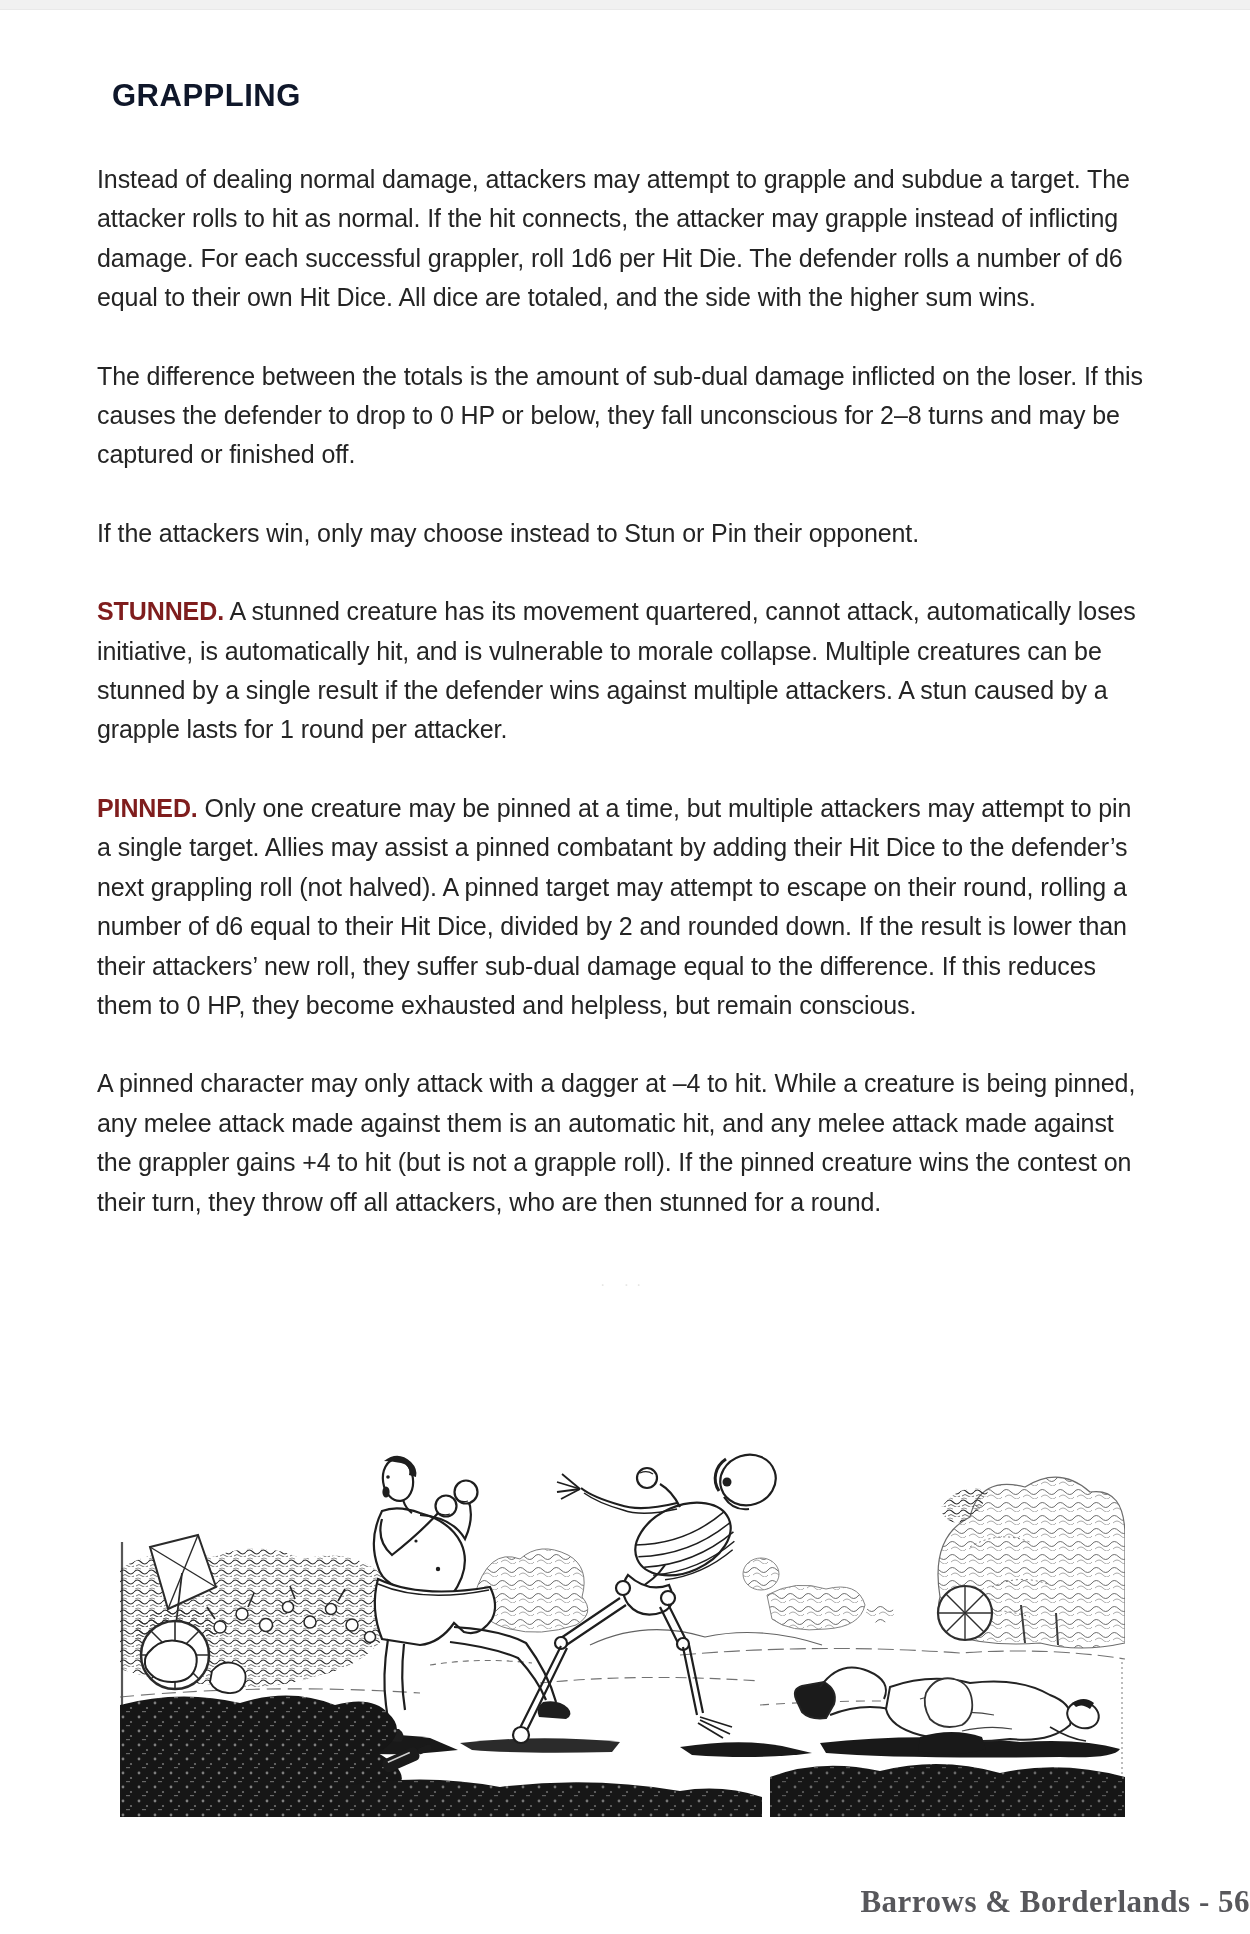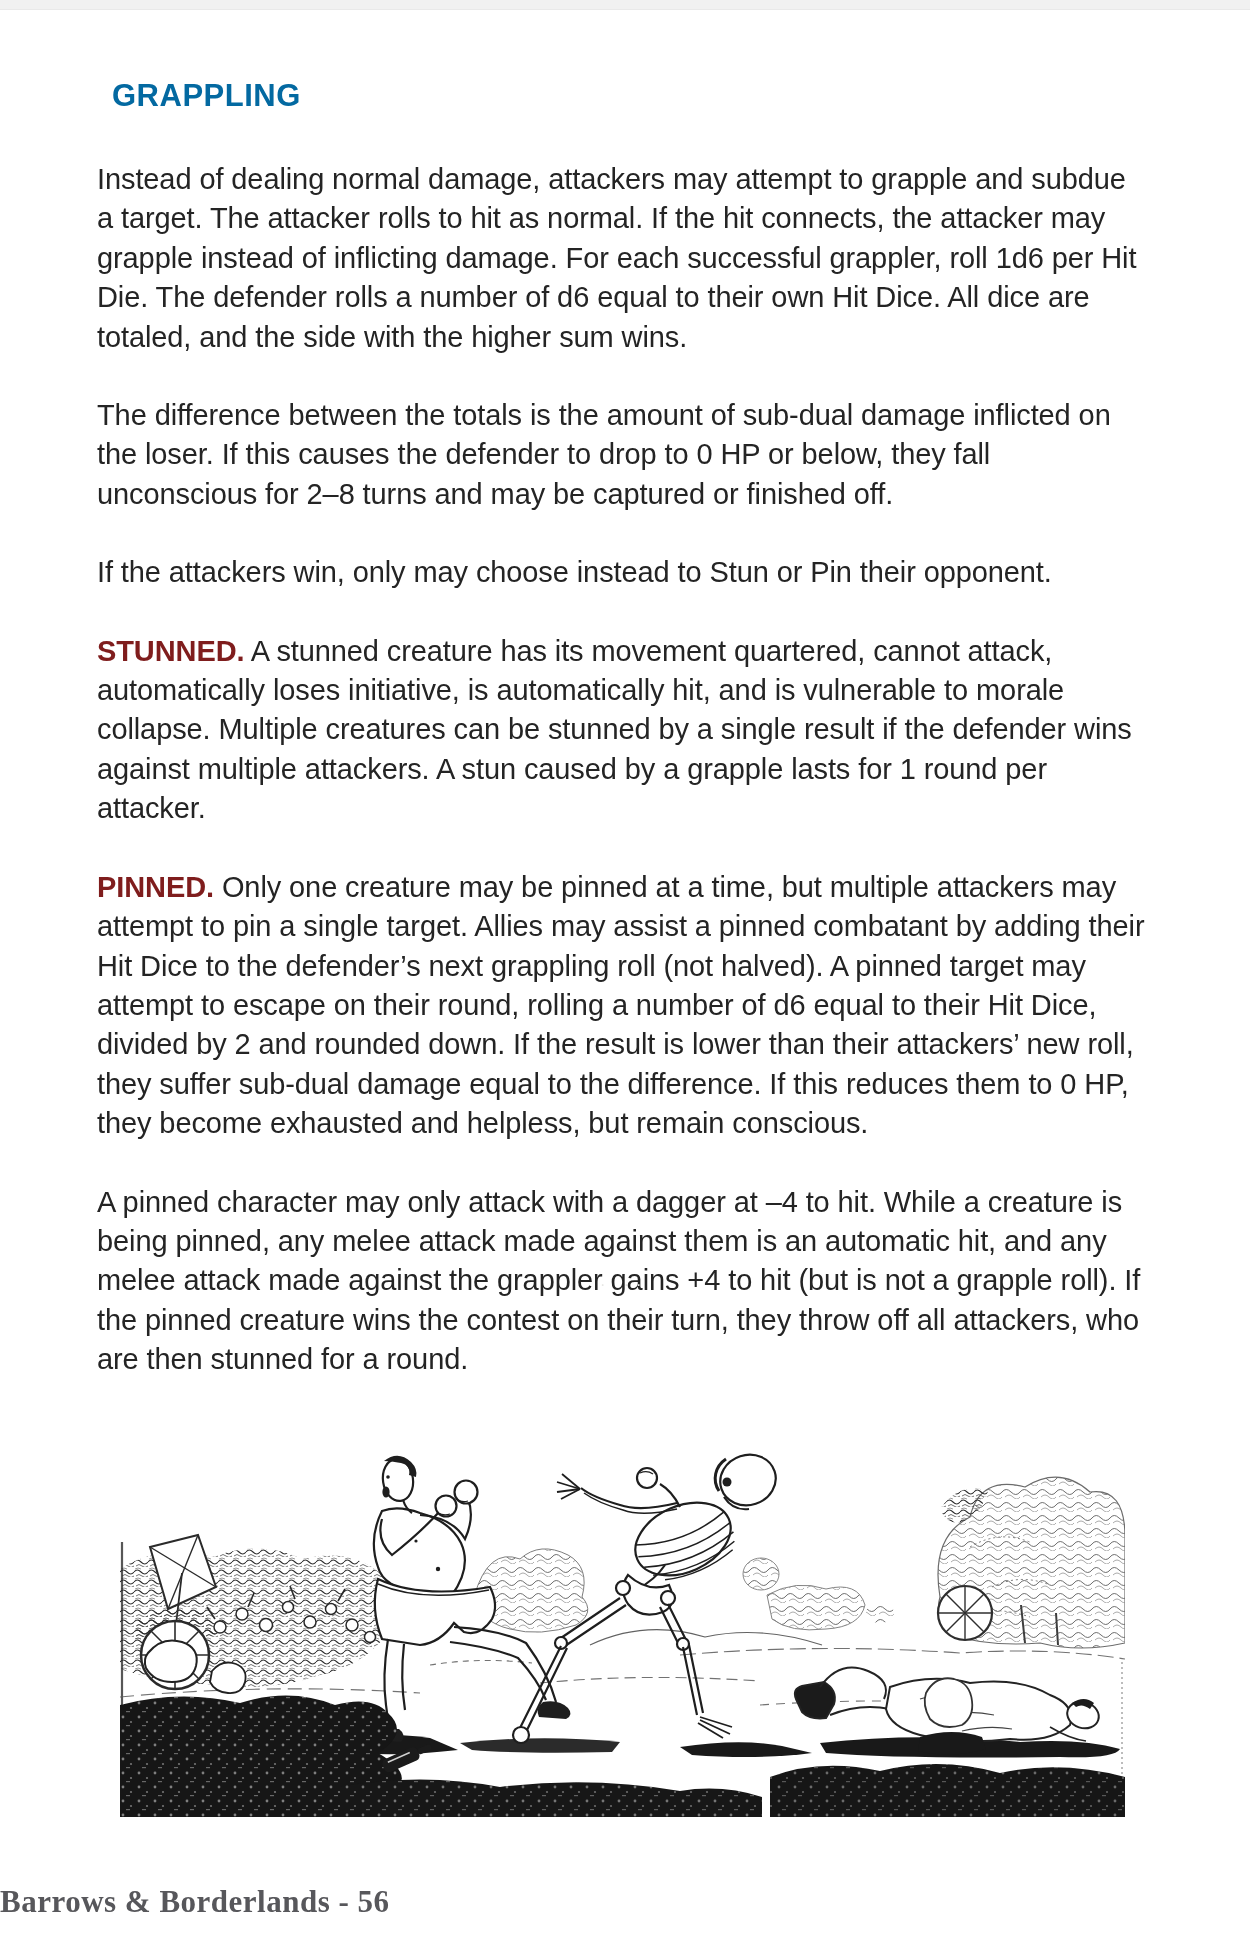--- a/index.html
+++ b/index.html
@@ -16,41 +16,41 @@
     position:absolute;top:0;left:0;width:1250px;height:9px;
     background:#f1f1f1;border-bottom:1px solid #e9e9e9;
   }
   .content{
     position:absolute;left:97px;top:0;width:1066px;
   }
   .content h1{
     margin:78px 0 46px 15px;
     font-size:31px;line-height:36px;
     font-weight:bold;letter-spacing:.5px;
-    color:#0369a1;
+    color:#0f172a;
   }
   .content p{
     margin:0 16px 39px 0;
-    font-size:29px;line-height:39.4px;
+    font-size:25px;line-height:39.4px;
     letter-spacing:-.1px;color:#242424;
   }
   .content p strong{font-weight:bold;color:#7f1d1d;}
   .artifact-dots{
     position:absolute;left:600px;top:1276px;
     color:#e7e7e5;font-size:16px;letter-spacing:7px;
     user-select:none;
   }
   figure.illustration{
     position:absolute;left:120px;top:1447px;margin:0;
     width:1005px;height:370px;
   }
   figure.illustration svg{display:block;width:1005px;height:370px;}
   .footer{
     position:absolute;left:0;top:1884px;width:1250px;
-    text-align:left;
+    text-align:right;
     font-family:"Liberation Serif",serif;
     font-weight:bold;font-size:31px;letter-spacing:.5px;
     color:#57575b;
   }
 </style>
 </head>
 <body>
 
 <div class="page">
 

